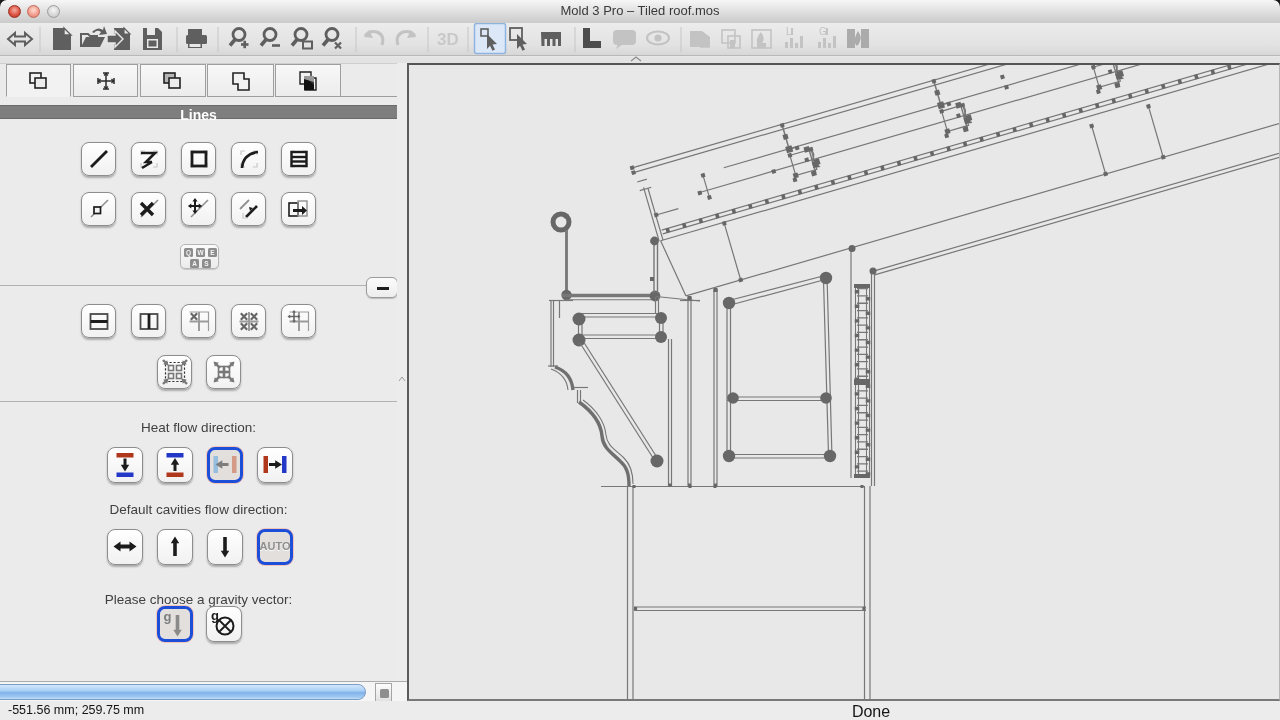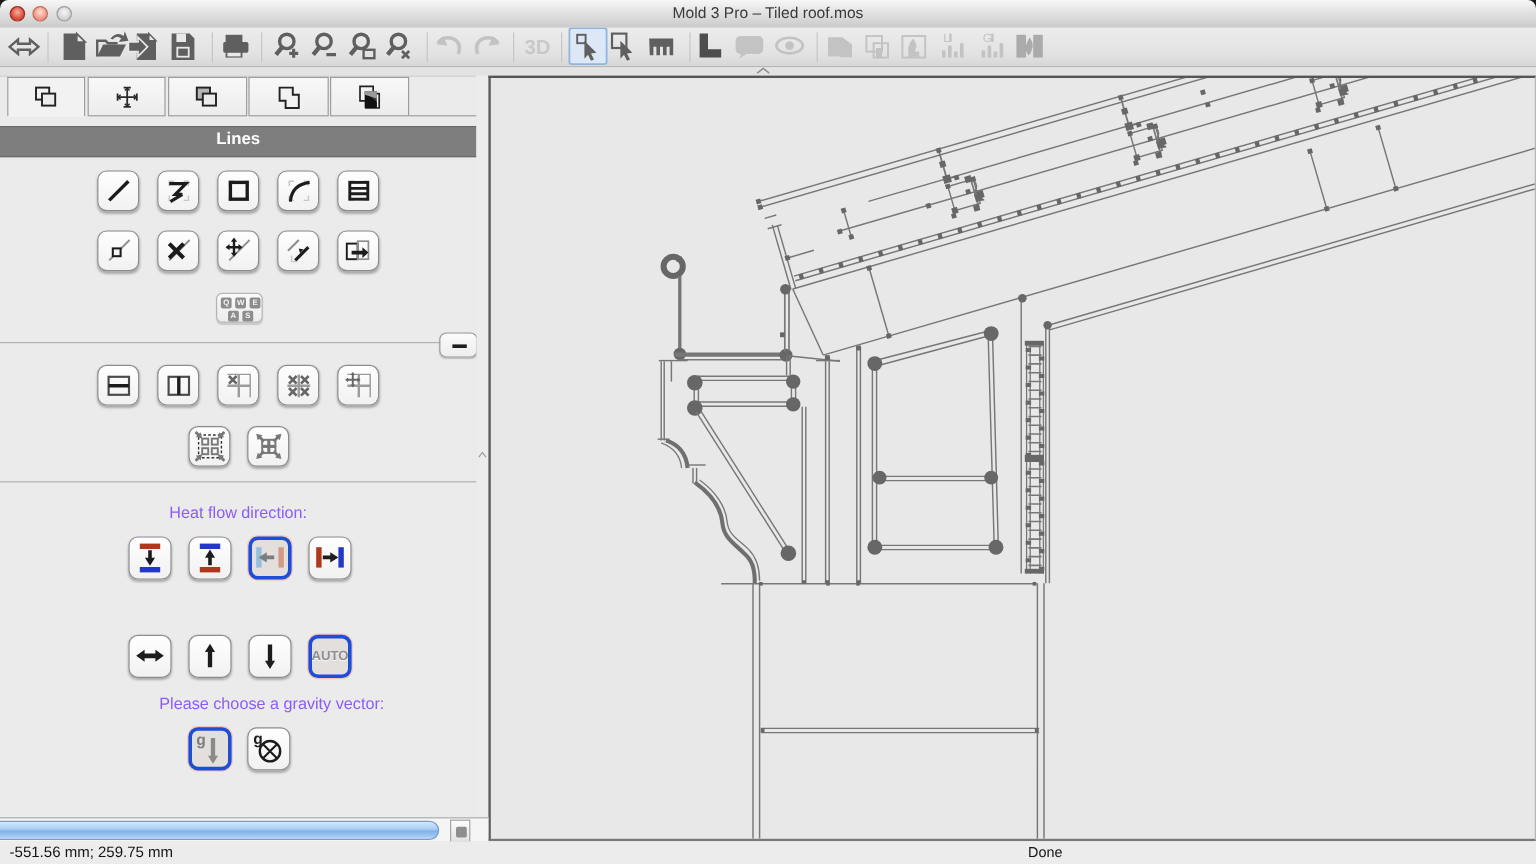--- a/index.html
+++ b/index.html
@@ -19,31 +19,31 @@
   border-bottom:1px solid #b8b8b8; }
 #gapstrip { position:absolute; left:0; top:57px; width:1280px; height:6px; background:#e3e3e3; }
 
 
 #panel { position:absolute; left:0; top:63px; width:397px; height:618px; background:#ebebeb; border-top:1px solid #cfcfcf;}
 #pscroll { position:absolute; left:397px; top:63px; width:10px; height:618px; background:#ececec; }
 .tab { position:absolute; top:0; height:33px; background:linear-gradient(#f8f8f8,#ececec);
   border:1px solid #9e9e9e; border-bottom:1px solid #9e9e9e; }
 .tab.sel { background:#f2f2f2; border-bottom:1px solid #f2f2f2; }
 #tabfill { position:absolute; left:341px; top:32px; width:56px; height:1px; background:#9e9e9e; }
-#linesbar { position:absolute; left:0; top:41px; width:397px; height:26px; background:#7e7e7e;
+#linesbar { position:absolute; left:0; top:41px; width:397px; height:14px; background:#7e7e7e;
   color:#fff; font-weight:bold; font-size:14px; text-align:center; line-height:18px;
   border-top:1px solid #6a6a6a; border-bottom:1px solid #6a6a6a;}
 .tbtn { position:absolute; width:35px; height:34px; border:1px solid #8d8d8d; border-radius:8px;
   background:linear-gradient(#ffffff,#f1f1f1); box-shadow:0 1.5px 2px rgba(0,0,0,0.28); }
 .tbtn svg, .tab svg { position:absolute; left:50%; top:50%; transform:translate(-50%,-50%); }
 .sbtn { position:absolute; width:36px; height:36px; border:1px solid #8d8d8d; border-radius:8px;
   background:linear-gradient(#ffffff,#f1f1f1); box-shadow:0 1.5px 2px rgba(0,0,0,0.28); }
 .sbtn.on { border:3px solid #1d4ed8; background:#e2dfdc; box-shadow:0 0 0 1px #f3c4ba; }
 .sbtn svg { position:absolute; left:50%; top:50%; transform:translate(-50%,-50%); }
-.plabel { position:absolute; left:0; width:397px; text-align:center; font-size:13.5px; color:#8b5cf6; }
+.plabel { position:absolute; left:0; width:397px; text-align:center; font-size:13.5px; color:#404040; }
 .psep { position:absolute; left:0; width:397px; height:1px; background:#b2b2b2; }
 #minusbtn { position:absolute; left:366px; top:213px; width:32px; height:21px; border:1px solid #9a9a9a;
   border-radius:6px; background:linear-gradient(#fbfbfb,#ededed); box-shadow:0 1px 1px rgba(0,0,0,0.2);
   font-size:15px; font-weight:bold; color:#222; text-align:center; line-height:18px;}
 #kbbtn { position:absolute; left:180px; top:180px; width:39px; height:25px; border:1px solid #b5b5b5;
   border-radius:5px; background:linear-gradient(#fafafa,#ececec); box-shadow:0 1px 1px rgba(0,0,0,0.15);}
 .key { position:absolute; width:9px; height:9px; background:#8d8d8d; border-radius:1.5px;
   color:#f5f5f5; font-size:6.5px; text-align:center; line-height:9px; font-weight:bold;}
 
 
@@ -59,21 +59,21 @@
 
 #canvas { position:absolute; left:407px; top:63px; width:873px; height:638px;
   border-top:2.5px solid #555555; border-left:2px solid #5c5c5c;
   border-bottom:2px solid #787878; border-right:1px solid #b5b5b5;
   background:#e8e8e8; overflow:hidden; }
 #draw { position:absolute; left:-409px; top:-65px; }
 
 
 #status { position:absolute; left:0; top:701px; width:1280px; height:19px; background:#ececec; }
 #coords { position:absolute; left:8px; top:2px; font-size:12.5px; color:#141414; }
-#done { position:absolute; left:791px; top:2px; width:160px; text-align:center; font-size:12px; color:#141414; }
+#done { position:absolute; left:791px; top:2px; width:160px; text-align:center; font-size:16px; color:#141414; }
 </style>
 </head>
 <body>
 <div id="win">
   <div style="position:absolute;left:0;top:0;width:10px;height:10px;background:#1a1a1a;"></div>
     <div style="position:absolute;right:0;top:0;width:10px;height:10px;background:#1a1a1a;"></div>
     <div id="titlebar">
     <div class="tl" style="left:8px;  background:radial-gradient(circle at 50% 38%, #f0a295 8%, #dd5544 55%, #b23527 100%); border:0.5px solid #9a2d20;"></div>
     <div class="tl" style="left:27px; background:radial-gradient(circle at 50% 38%, #fdd5c8 8%, #f0998a 60%, #d87868 100%); border:0.5px solid #c06a58;"></div>
     <div class="tl" style="left:47px; background:radial-gradient(circle at 50% 38%, #f2f2f2 8%, #d5d5d5 60%, #bcbcbc 100%); border:0.5px solid #9d9d9d;"></div>
@@ -394,20 +394,21 @@
         </svg>
       </div>
 <div class="sbtn" style="left:257px;top:383px;">
         <svg width="29" height="30">
           <rect x="3" y="6" width="4.5" height="17" fill="#b0371c"></rect>
           <rect x="21.5" y="6" width="4.5" height="17" fill="#2438c8"></rect>
           <line x1="8.5" y1="14.5" x2="15.5" y2="14.5" stroke="#1c1c1c" stroke-width="3"></line>
           <path d="M21.5,14.5 l-6.8,-4.2 v8.4 z" fill="#1c1c1c"></path>
         </svg>
       </div>
+<div class="plabel" style="top:438px;">Default cavities flow direction:</div>
 <div class="sbtn" style="left:107px;top:465px;">
         <svg width="29" height="30">
           <path d="M3,14.5 l7,-5 v3 h9 v-3 l7,5 l-7,5 v-3 h-9 v3 z" fill="#1c1c1c"></path>
         </svg>
       </div>
 <div class="sbtn" style="left:157px;top:465px;">
         <svg width="29" height="30">
           <line x1="14.5" y1="24" x2="14.5" y2="10.5" stroke="#1c1c1c" stroke-width="3.6"></line>
           <path d="M14.5,4.5 l-4.2,6.8 h8.4 z" fill="#1c1c1c"></path>
         </svg>
@@ -417,21 +418,21 @@
           <line x1="14.5" y1="5" x2="14.5" y2="19.5" stroke="#1c1c1c" stroke-width="3.6"></line>
           <path d="M14.5,25.5 l-4.2,-6.8 h8.4 z" fill="#1c1c1c"></path>
         </svg>
       </div>
 <div class="sbtn on" style="left:257px;top:465px;">
         <svg width="33" height="30">
           <text x="16.5" y="19" text-anchor="middle" font-size="11" font-weight="bold" fill="#fdfdfd" font-family="Liberation Sans, sans-serif">AUTO</text>
           <text x="16.5" y="18" text-anchor="middle" font-size="11" font-weight="bold" fill="#8e8e8e" font-family="Liberation Sans, sans-serif">AUTO</text>
         </svg>
       </div>
-<div class="plabel" style="top:515px;margin-left:28px;">Please choose a gravity vector:</div>
+<div class="plabel" style="top:528px;">Please choose a gravity vector:</div>
 <div class="sbtn on" style="left:157px;top:542px;">
         <svg width="29" height="30">
           <text x="3" y="12" font-size="13" font-weight="bold" fill="#7e7e7e" font-family="Liberation Sans, sans-serif">g</text>
           <line x1="17" y1="6" x2="17" y2="21.5" stroke="#8a8a8a" stroke-width="3.6"></line>
           <path d="M17,27.5 l-4.2,-6.8 h8.4 z" fill="#8a8a8a"></path>
         </svg>
       </div>
 <div class="sbtn" style="left:206px;top:542px;">
         <svg width="30" height="30">
           <text x="2" y="11" font-size="13" font-weight="bold" fill="#1c1c1c" font-family="Liberation Sans, sans-serif">g</text>

